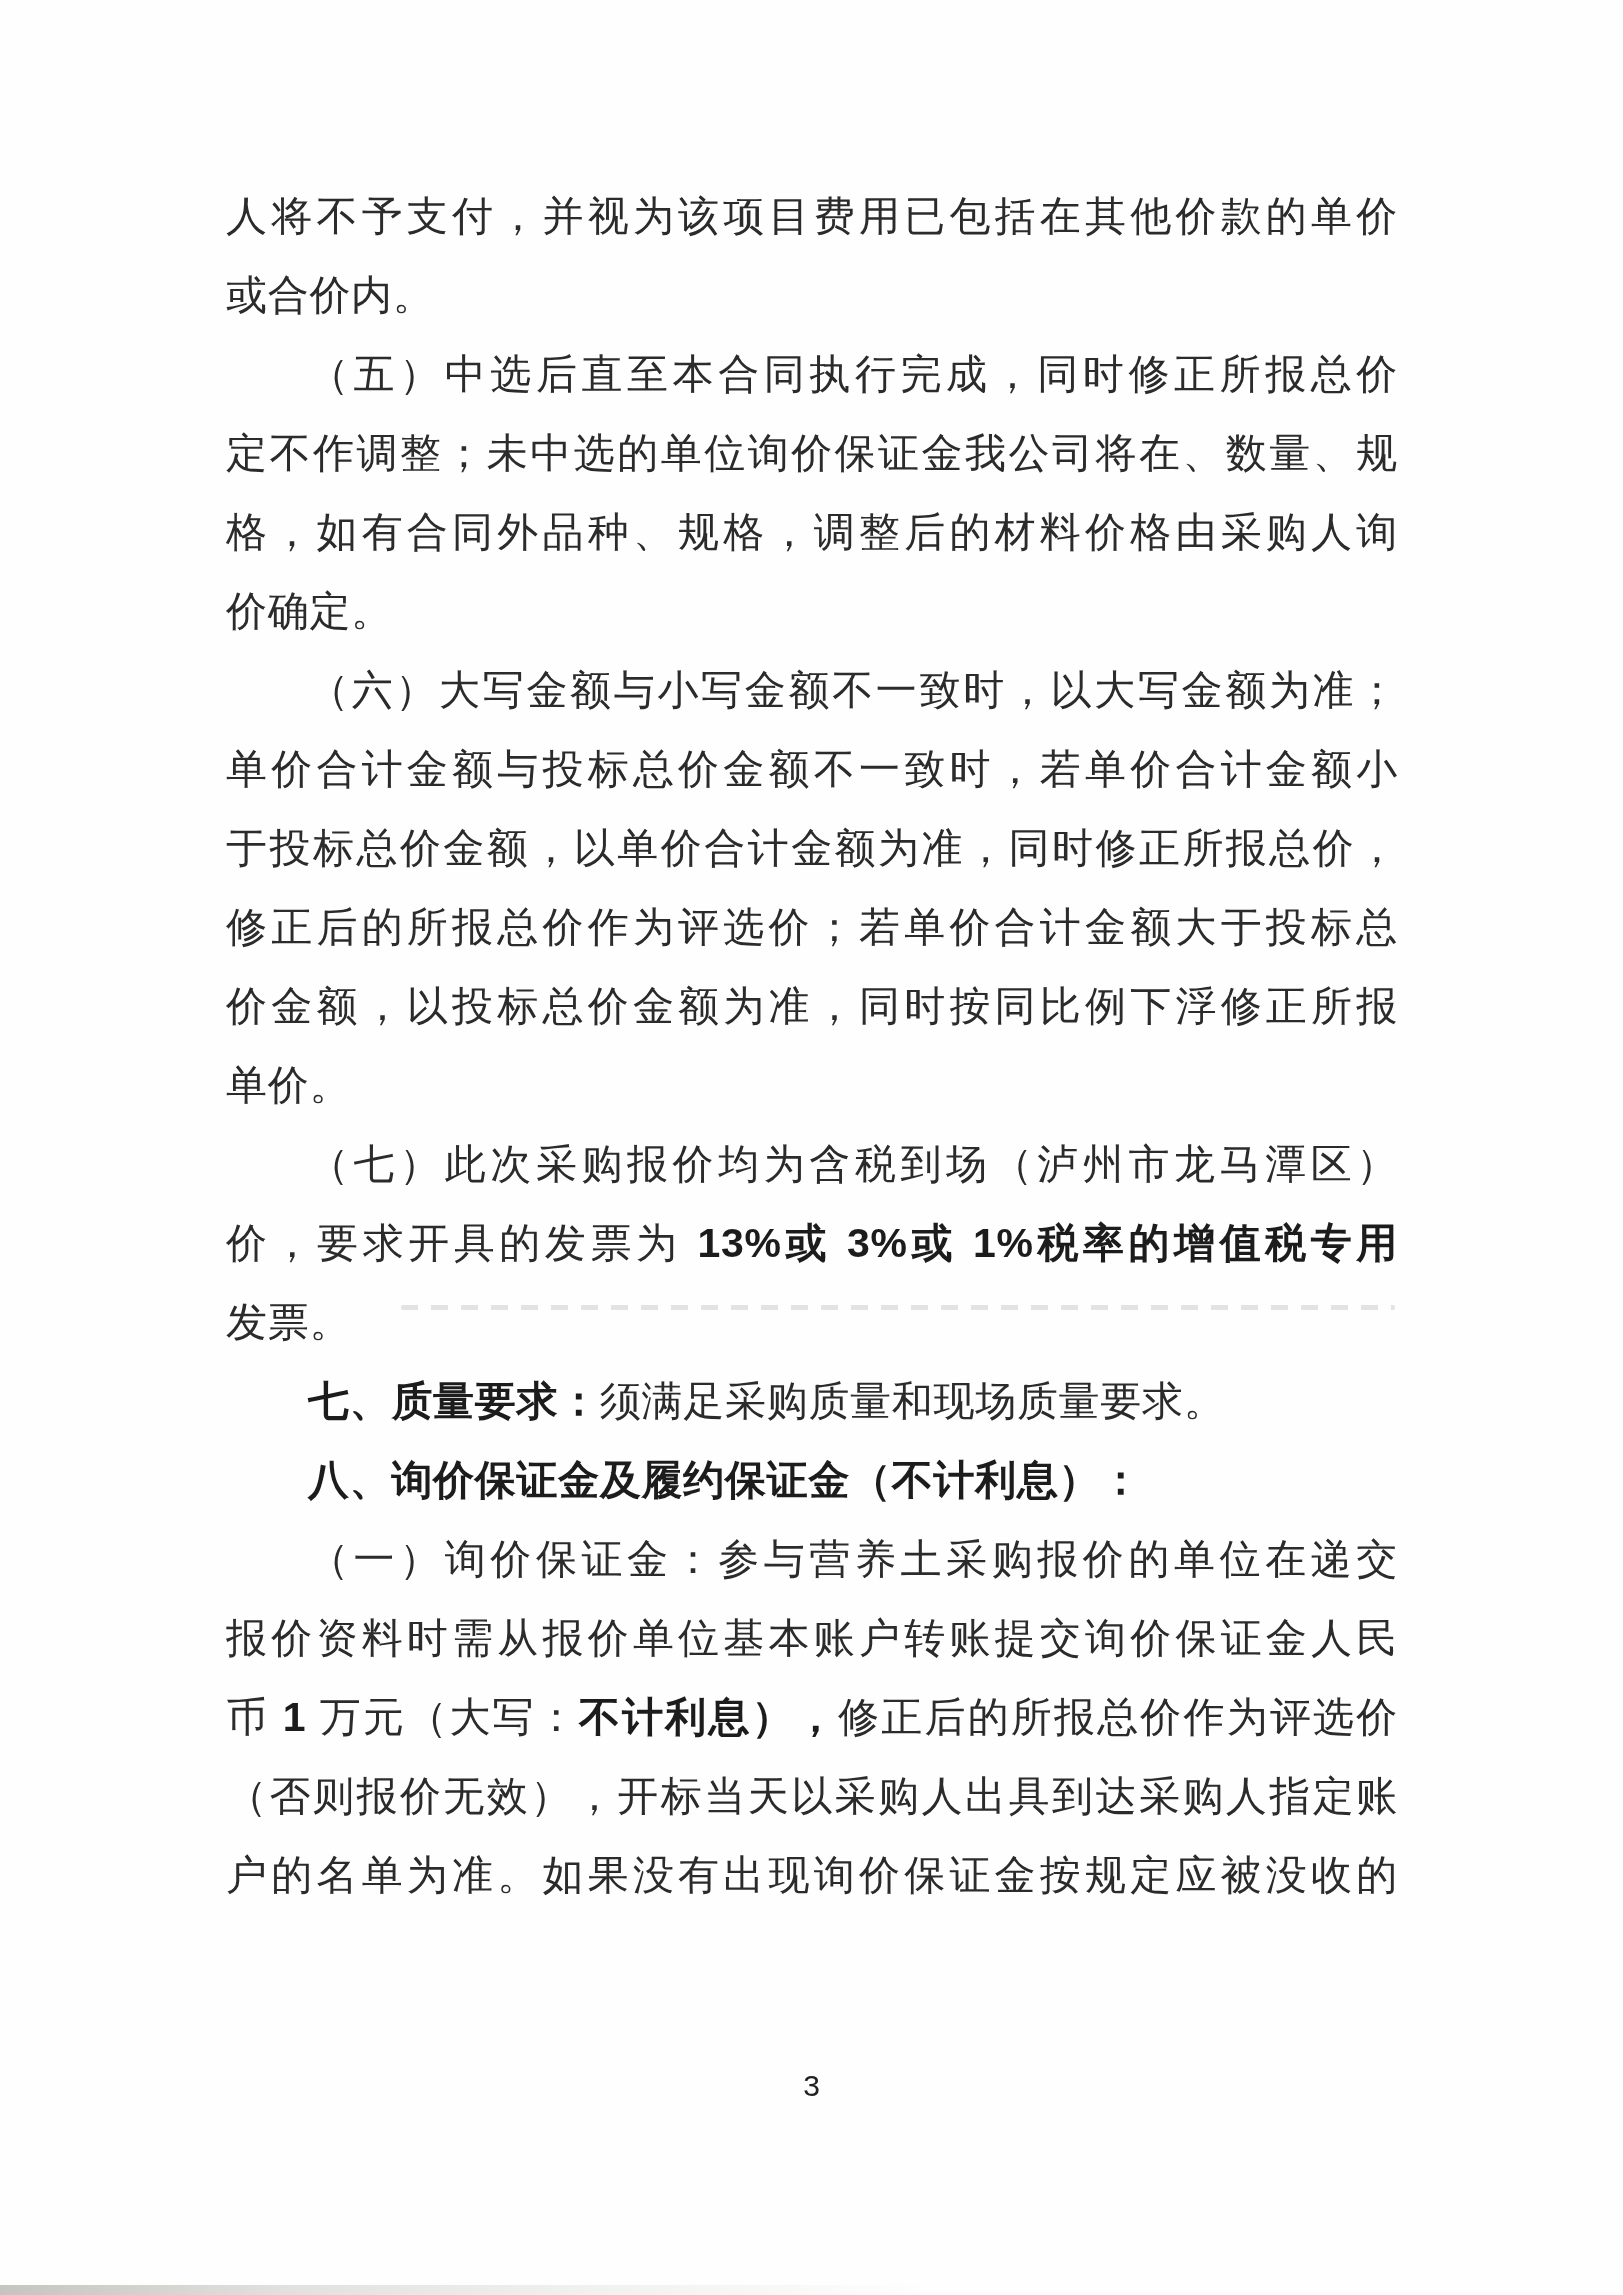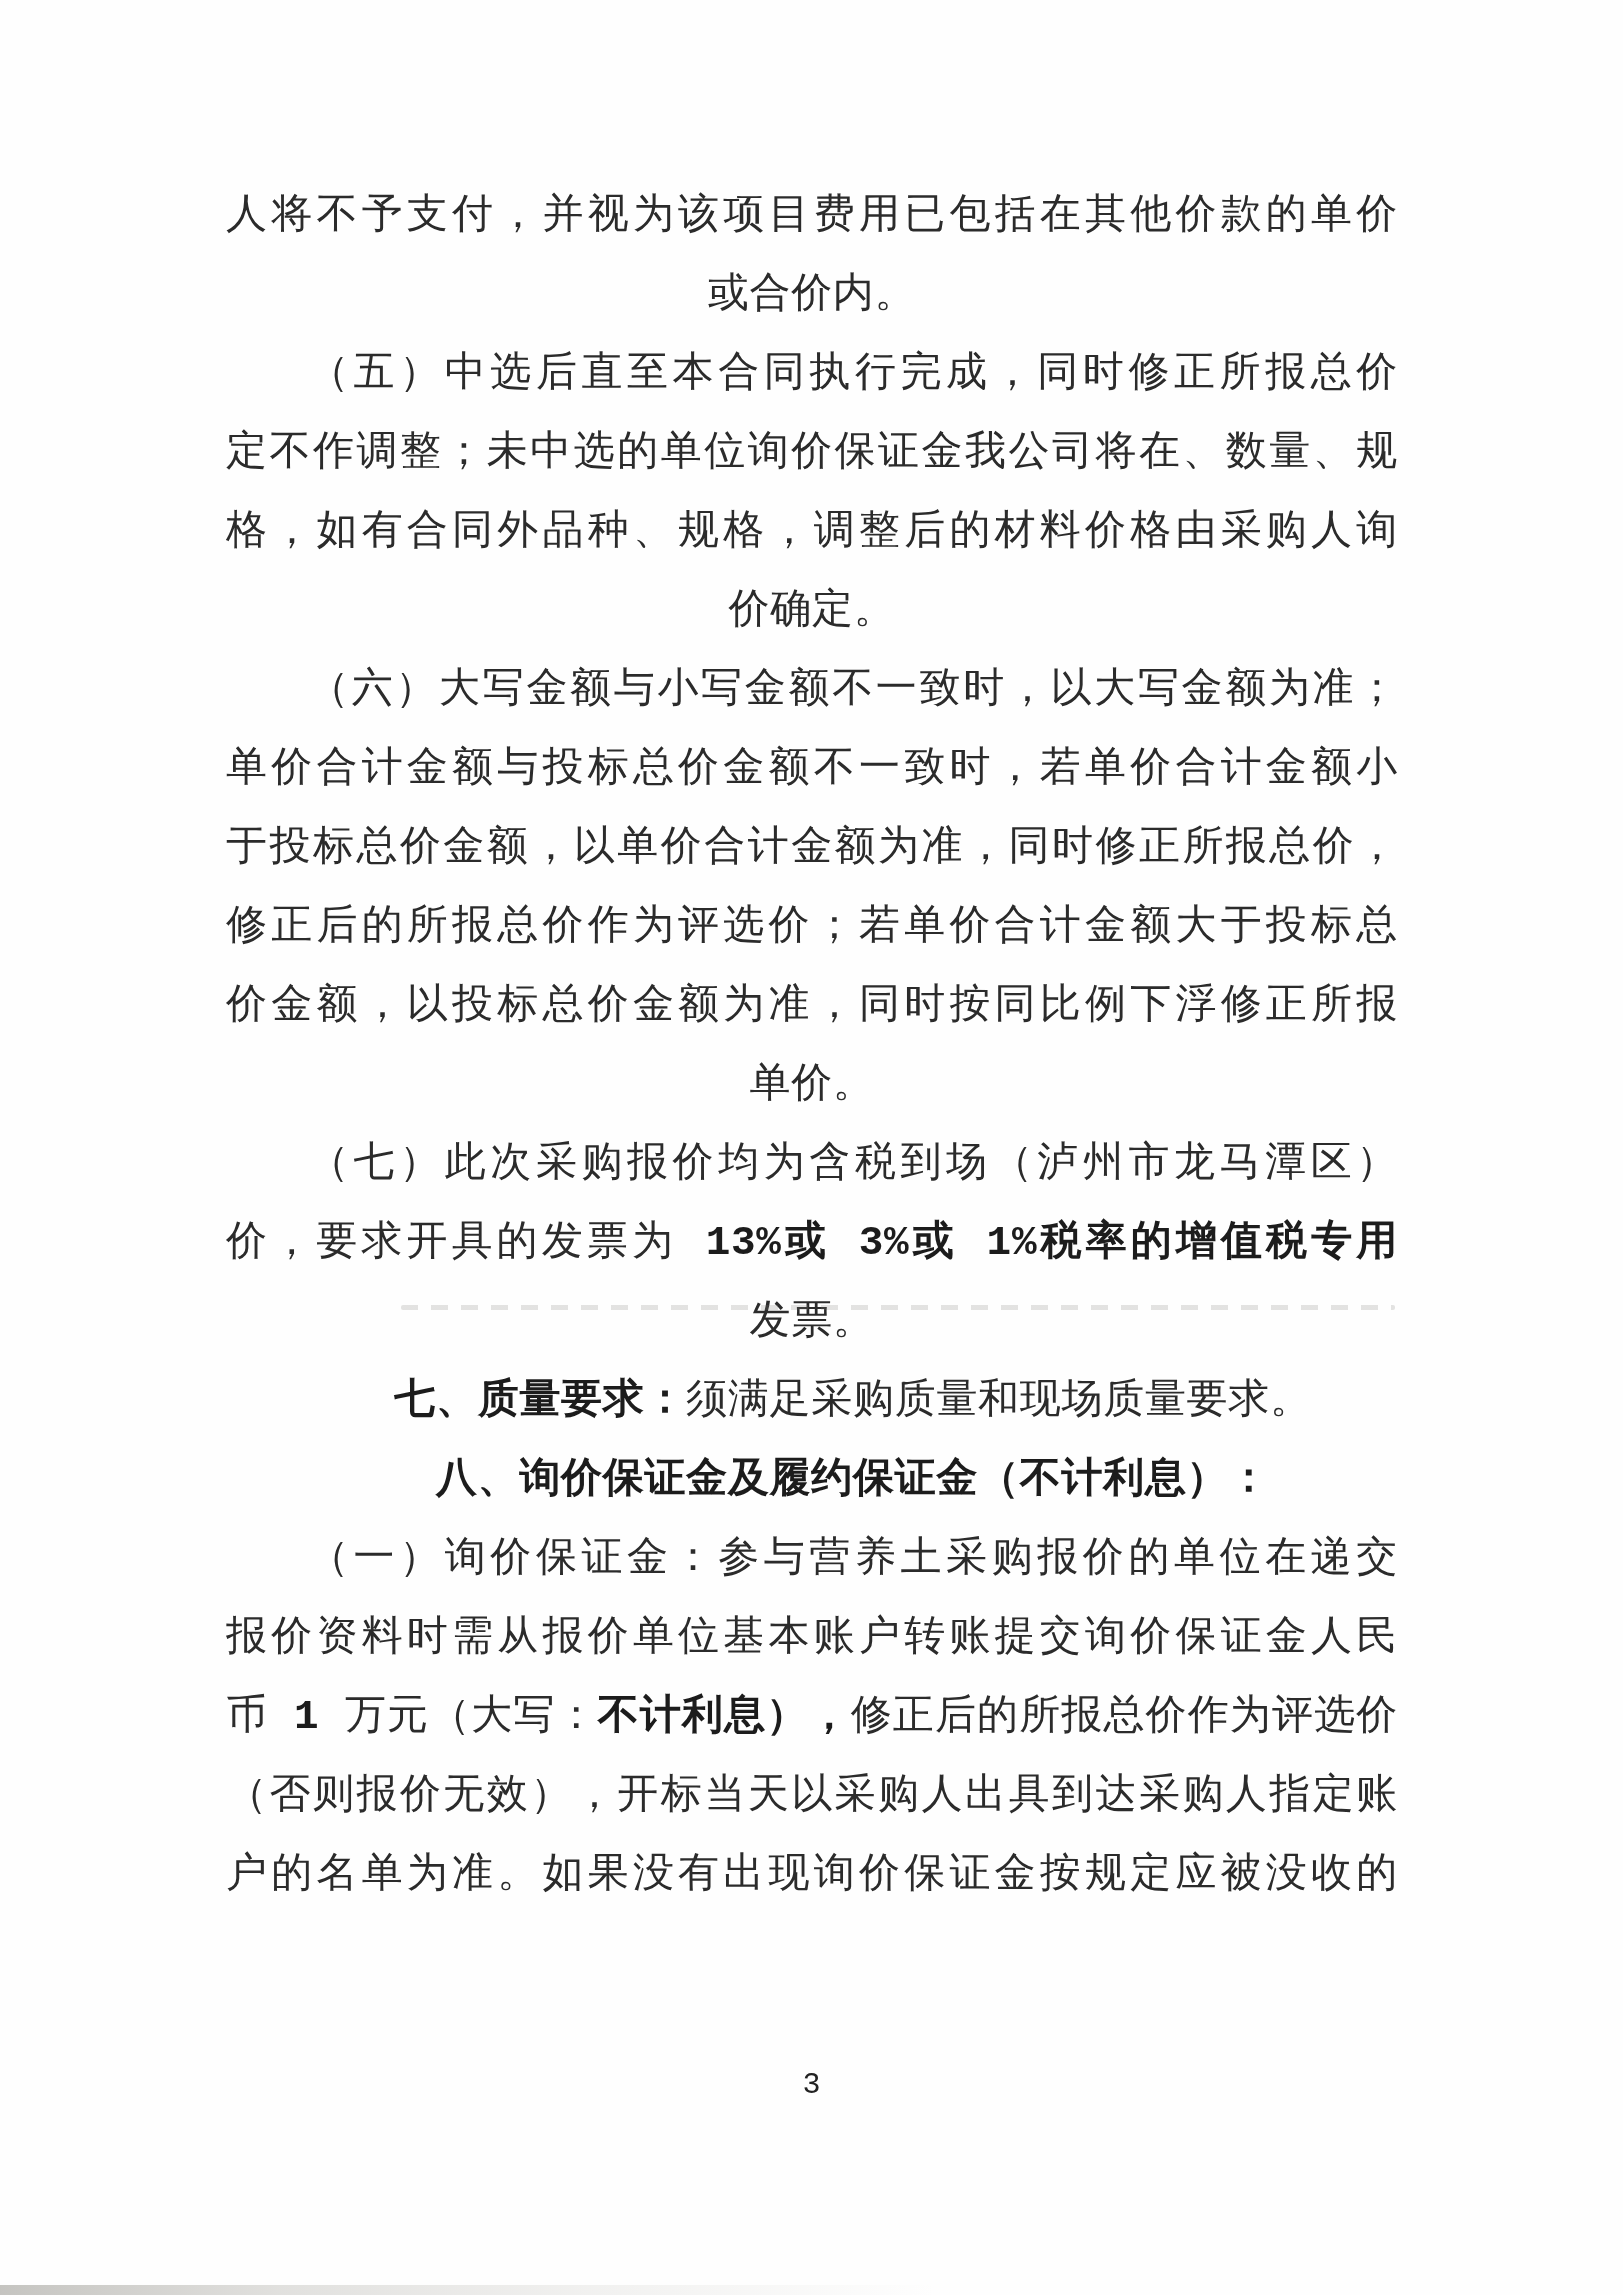--- a/index.html
+++ b/index.html
@@ -7,36 +7,36 @@
     --ink-bold: #1c1c1c;
     --paper: #fefefe;
   }
   * { margin: 0; padding: 0; box-sizing: border-box; }
   html, body { background: #ffffff; }
   .page {
     position: relative;
     width: 1623px;
     height: 2295px;
     background: var(--paper);
-    font-family: Liberation Mono, monospace;
+    font-family: Liberation Sans, sans-serif;
     color: var(--ink);
     overflow: hidden;
   }
   .doc-body {
     position: absolute;
     left: 226px;
     top: 177px;
     width: 1172px;
   }
   .line {
     height: 79px;
     line-height: 79px;
     font-size: 41px;
     overflow: hidden;
-    text-align: center;
+    text-align: left;
     letter-spacing: 0.7px;
   }
   .line.j {
     text-align: justify;
     text-align-last: justify;
   }
   .line .b {
     font-weight: bold;
     color: var(--ink-bold);
   }

